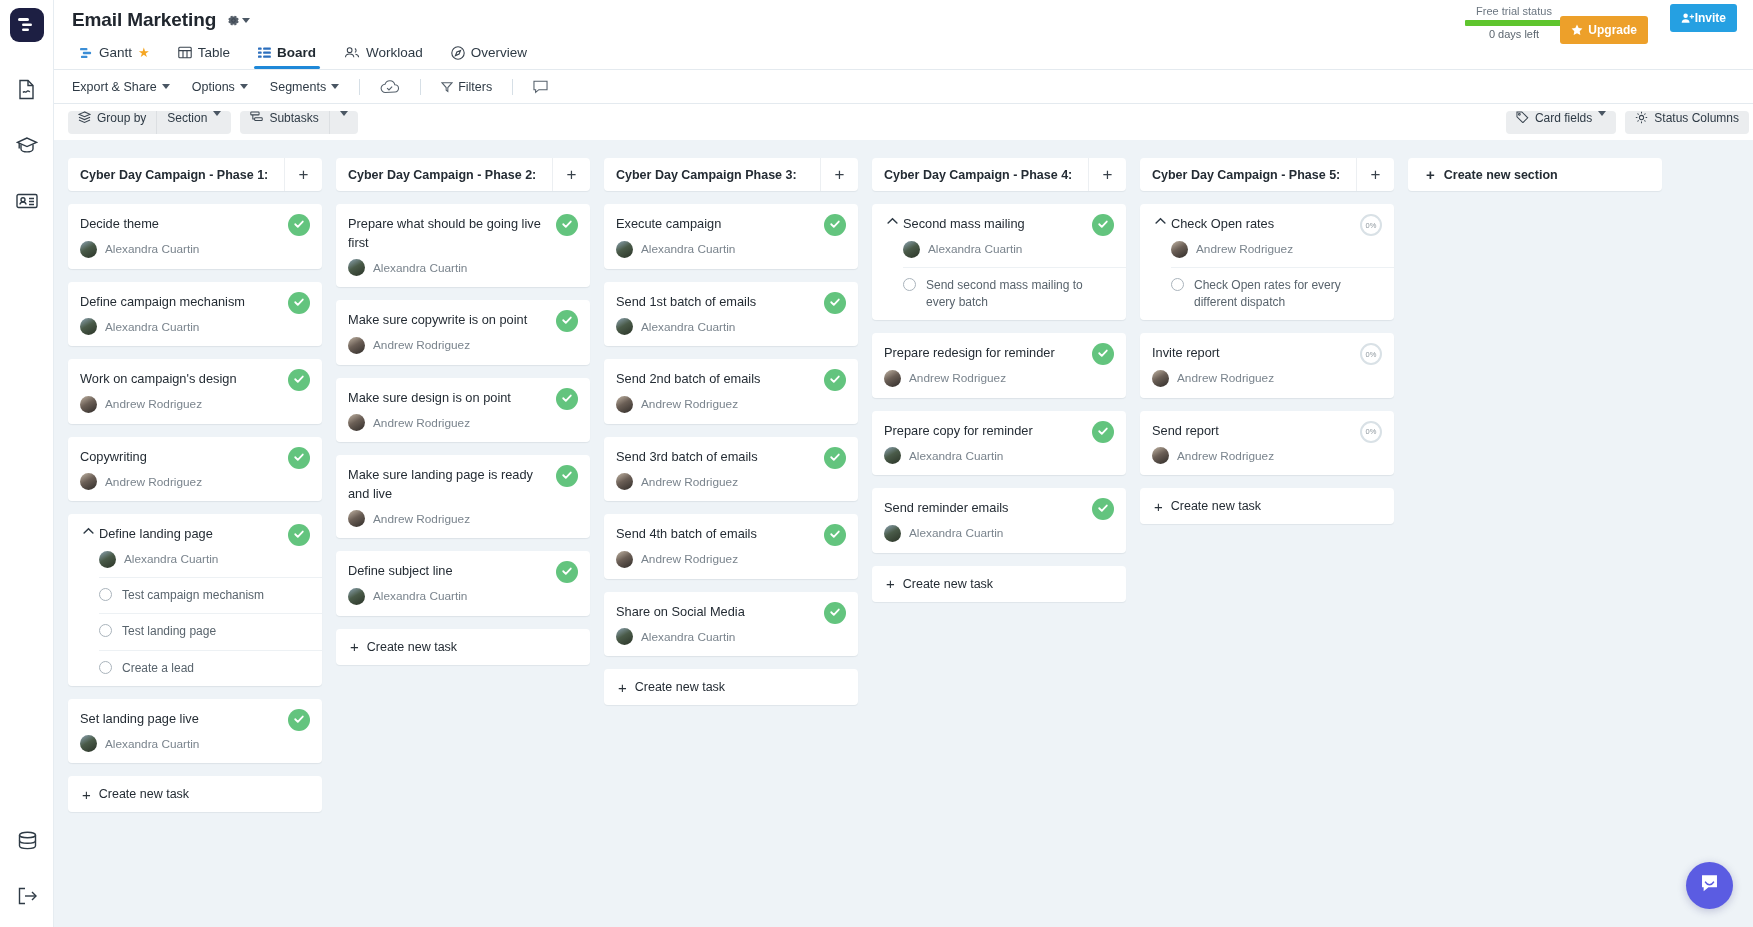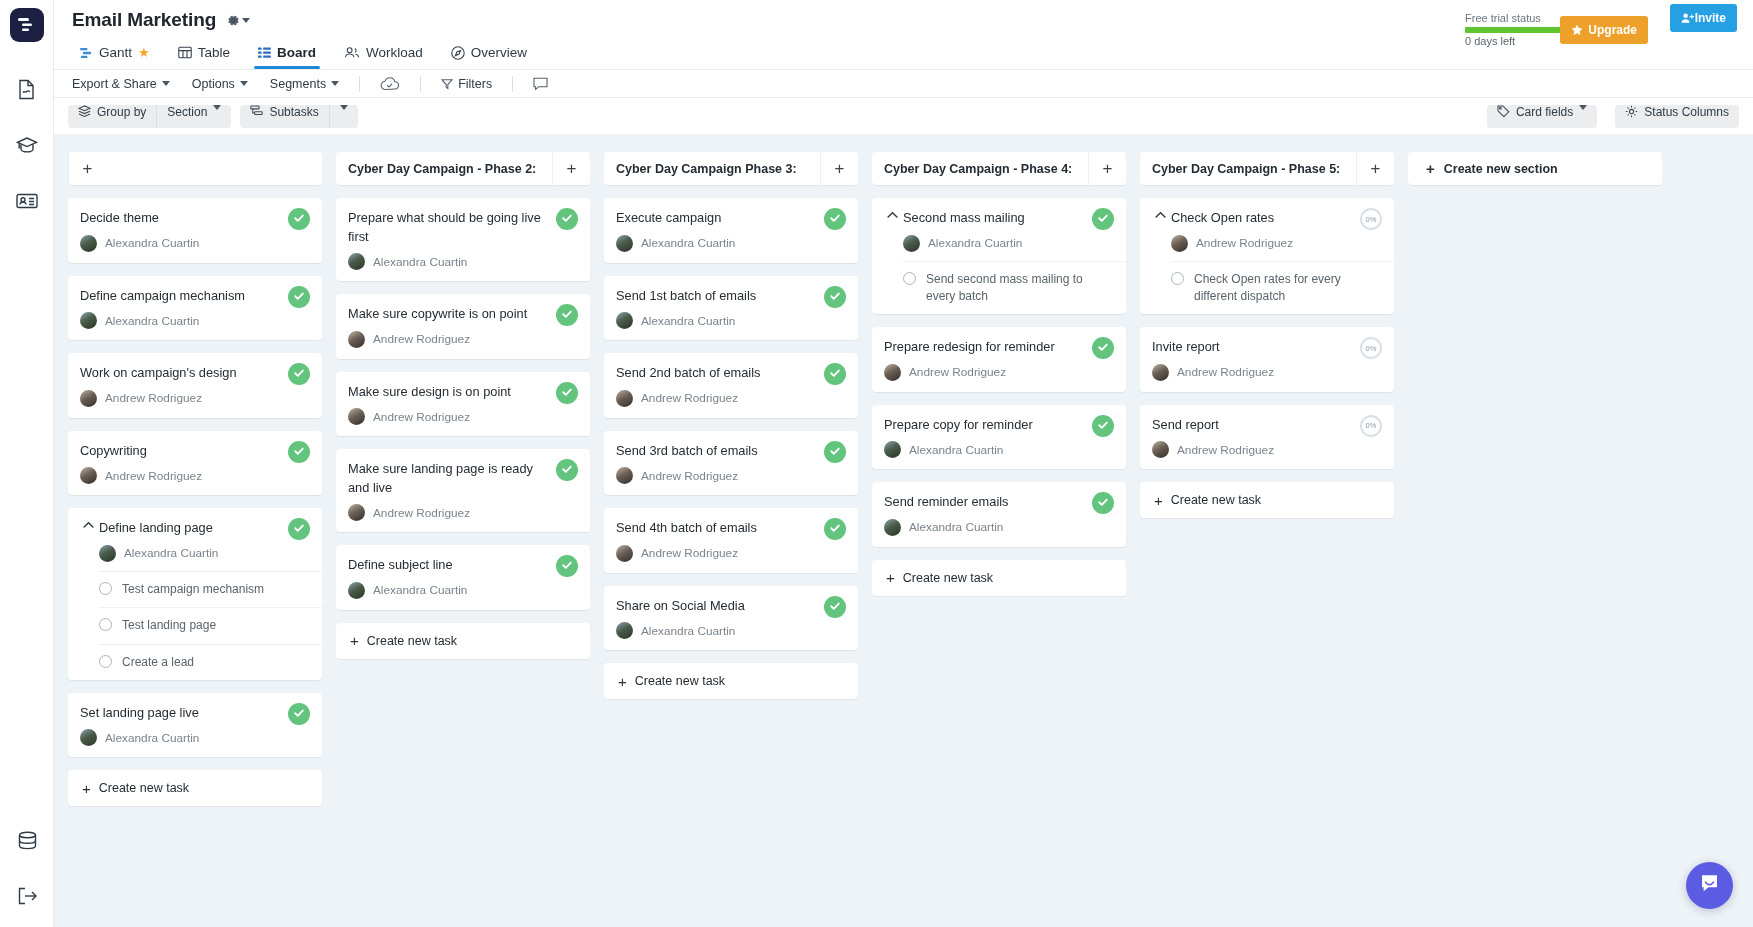--- a/index.html
+++ b/index.html
@@ -38,21 +38,21 @@
   
   .header { background: #fff; padding: 0 18px; position: relative; }
   .title-row { display: flex; align-items: center; height: 34px; padding-top: 6px; }
   .proj-title { font-size: 19px; font-weight: bold; color: #20262e; letter-spacing: -.1px;}
   .gear-wrap { margin-left: 11px; display: flex; align-items: center; gap: 2px;
                color: #4a5663; cursor: pointer; }
   .caret { width: 0; height: 0; border-left: 4px solid transparent;
            border-right: 4px solid transparent; border-top: 5px solid #4a5663; }
 
   .trial {
-    position: absolute; right: 190px; top: 12px; text-align: left; width: 98px;
+    position: absolute; right: 190px; top: 5px; text-align: center; width: 98px;
   }
   .trial-label { font-size: 11px; color: #6b7680; }
   .trial-bar { height: 6px; background: #5fc52e; border-radius: 1px; margin: 3px 0 2px 0; }
   .trial-days { font-size: 11px; color: #5c666f; }
   .btn-upgrade {
     position: absolute; right: 105px; top: 16px;
     background: #eda02a; color: #fff; border: none; border-radius: 3px;
     font-size: 12px; font-weight: bold; padding: 7px 11px; cursor: pointer;
     display: flex; align-items: center; gap: 5px; font-family: inherit;
   }
@@ -72,21 +72,21 @@
   .tab:first-child { padding-left: 8px; }
   .tab.active { color: #1f2830; font-weight: 600; }
   .tab.active::after {
     content: ""; position: absolute; left: 10px; right: 10px; bottom: 0;
     height: 3px; background: #1e88d8; border-radius: 2px;
   }
   .star { color: #f5a623; font-size: 13px; }
 
   
   .toolbar1 {
-    display: flex; align-items: center; height: 29px; padding: 0 18px;
+    display: flex; align-items: center; height: 35px; padding: 0 18px;
     border-top: 1px solid #e4eaef; border-bottom: 1px solid #e4eaef;
     background: #fff; gap: 0;
   }
   .tb-item { display: flex; align-items: center; gap: 5px; font-size: 12.5px;
              color: #2e3a45; padding: 0 11px; cursor: pointer; height: 100%; }
   .tb-item:first-child { padding-left: 0; }
   .tb-sep { width: 1px; height: 16px; background: #d6dfe6; margin: 0 9px; }
   .tb-icon { display: flex; align-items: center; color: #4a5663; }
 
   
@@ -95,21 +95,21 @@
     background: #fff; position: relative;
   }
   .chip-group { display: flex; align-items: center; background: #ebedef;
                 border-radius: 4px; overflow: hidden; height: 23px; }
   .chip {
     display: flex; align-items: flex-start; gap: 6px; font-size: 12px; color: #2e3a45;
     padding: 0 10px; height: 100%; cursor: pointer;
   }
   .chip + .chip { border-left: 1px solid #dcdfe2; }
   .chip-group + .chip-group { margin-left: 9px; }
-  .right-chips { position: absolute; right: 14px; display: flex; gap: 9px; }
+  .right-chips { position: absolute; right: 4px; display: flex; }
 
   
   .board {
     flex: 1; background: #eef3f7; overflow: hidden;
     display: flex; gap: 0; padding: 18px 0 0 14px;
   }
   .col { width: 254px; flex: 0 0 254px; margin-right: 14px; }
 
   .col-head {
     background: #fff; border-radius: 4px; height: 33px;
@@ -427,20 +427,21 @@
           </span>
           <span>Status Columns</span>
         </div>
       </div>
     </div>
   </div>
 
   <div class="board" id="board">
       <div class="col">
         <div class="col-head">
+          <div class="col-head-title">Cyber Day Campaign - Phase 1:</div>
           <div class="col-add">
             <span>+</span>
           </div>
         </div>
         <div class="card">
           <div class="card-row">
             <div class="card-body">
               <div class="card-title">Decide theme</div>
               <div class="assignee">
                 <div class="avatar"></div>

